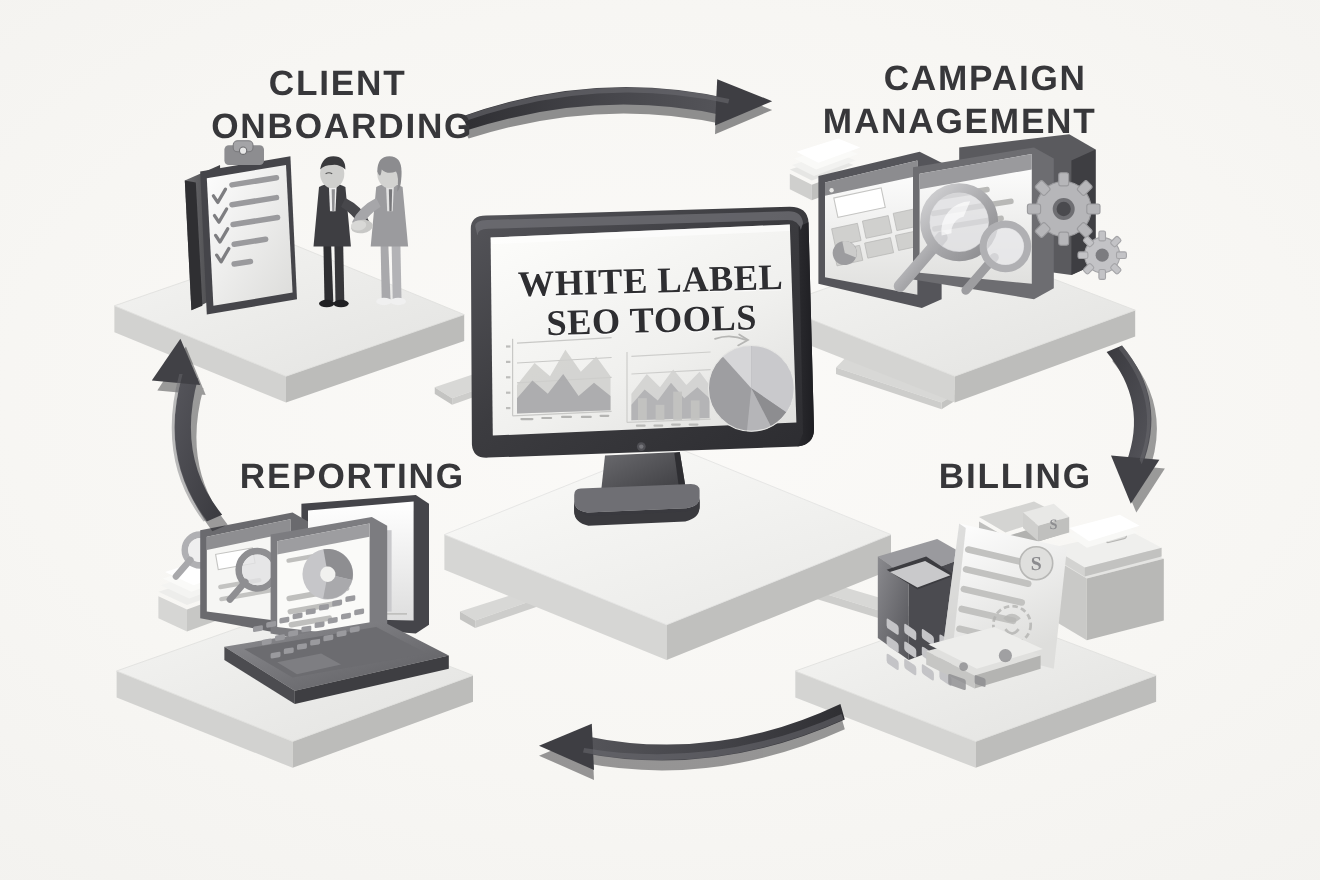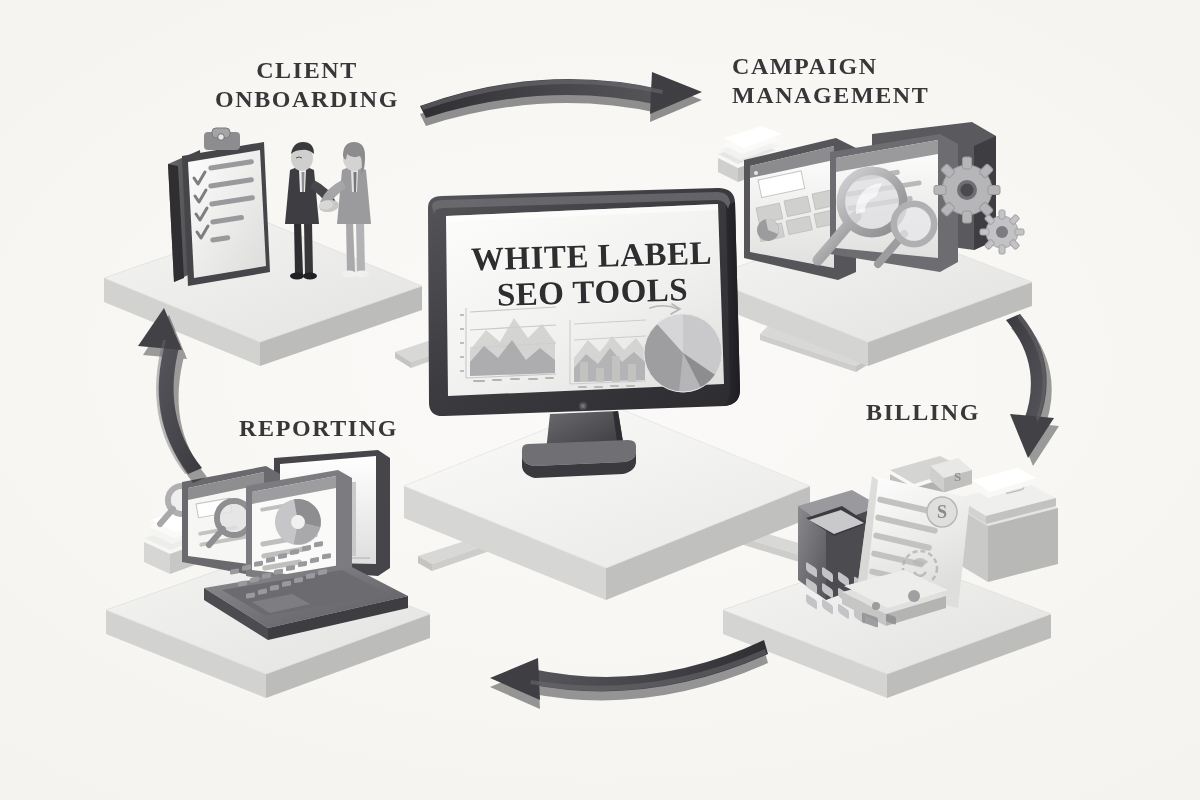--- a/index.html
+++ b/index.html
@@ -18,32 +18,32 @@
     position: absolute;
     inset: 0;
     background: radial-gradient(ellipse 90% 80% at 50% 45%, #fbfaf8 0%, #f7f6f3 55%, #f2f1ee 100%);
   }
 
   
   .label {
     position: absolute;
     color: #37373a;
     font-weight: 700;
-    font-size: 24px;
+    font-size: 32px;
     letter-spacing: 1.6px;
     line-height: 1.22;
     text-transform: uppercase;
     white-space: pre-line;
     z-index: 40;
-    font-family: Liberation Serif, serif;
+    font-family: Liberation Sans, sans-serif;
   }
   .label.lbl-onboarding { left: 192px;  top: 56px;  width: 230px; text-align: center; }
-  .label.lbl-campaign   { left: 732px;  top: 52px;  width: 240px; text-align: left; }
+  .label.lbl-campaign   { left: 748px;  top: 52px;  width: 240px; text-align: right; }
   .label.lbl-reporting  { left: 218px;  top: 414px; width: 180px; text-align: right; }
-  .label.lbl-billing    { left: 848px;  top: 398px; width: 150px; text-align: center; }
+  .label.lbl-billing    { left: 848px;  top: 414px; width: 150px; text-align: center; }
 
   
   .platform { position: absolute; z-index: 5; }
   .platform svg { display: block; overflow: visible; }
 
   
   .connector { position: absolute; z-index: 4; }
 
   
   .scene { position: absolute; z-index: 12; }

